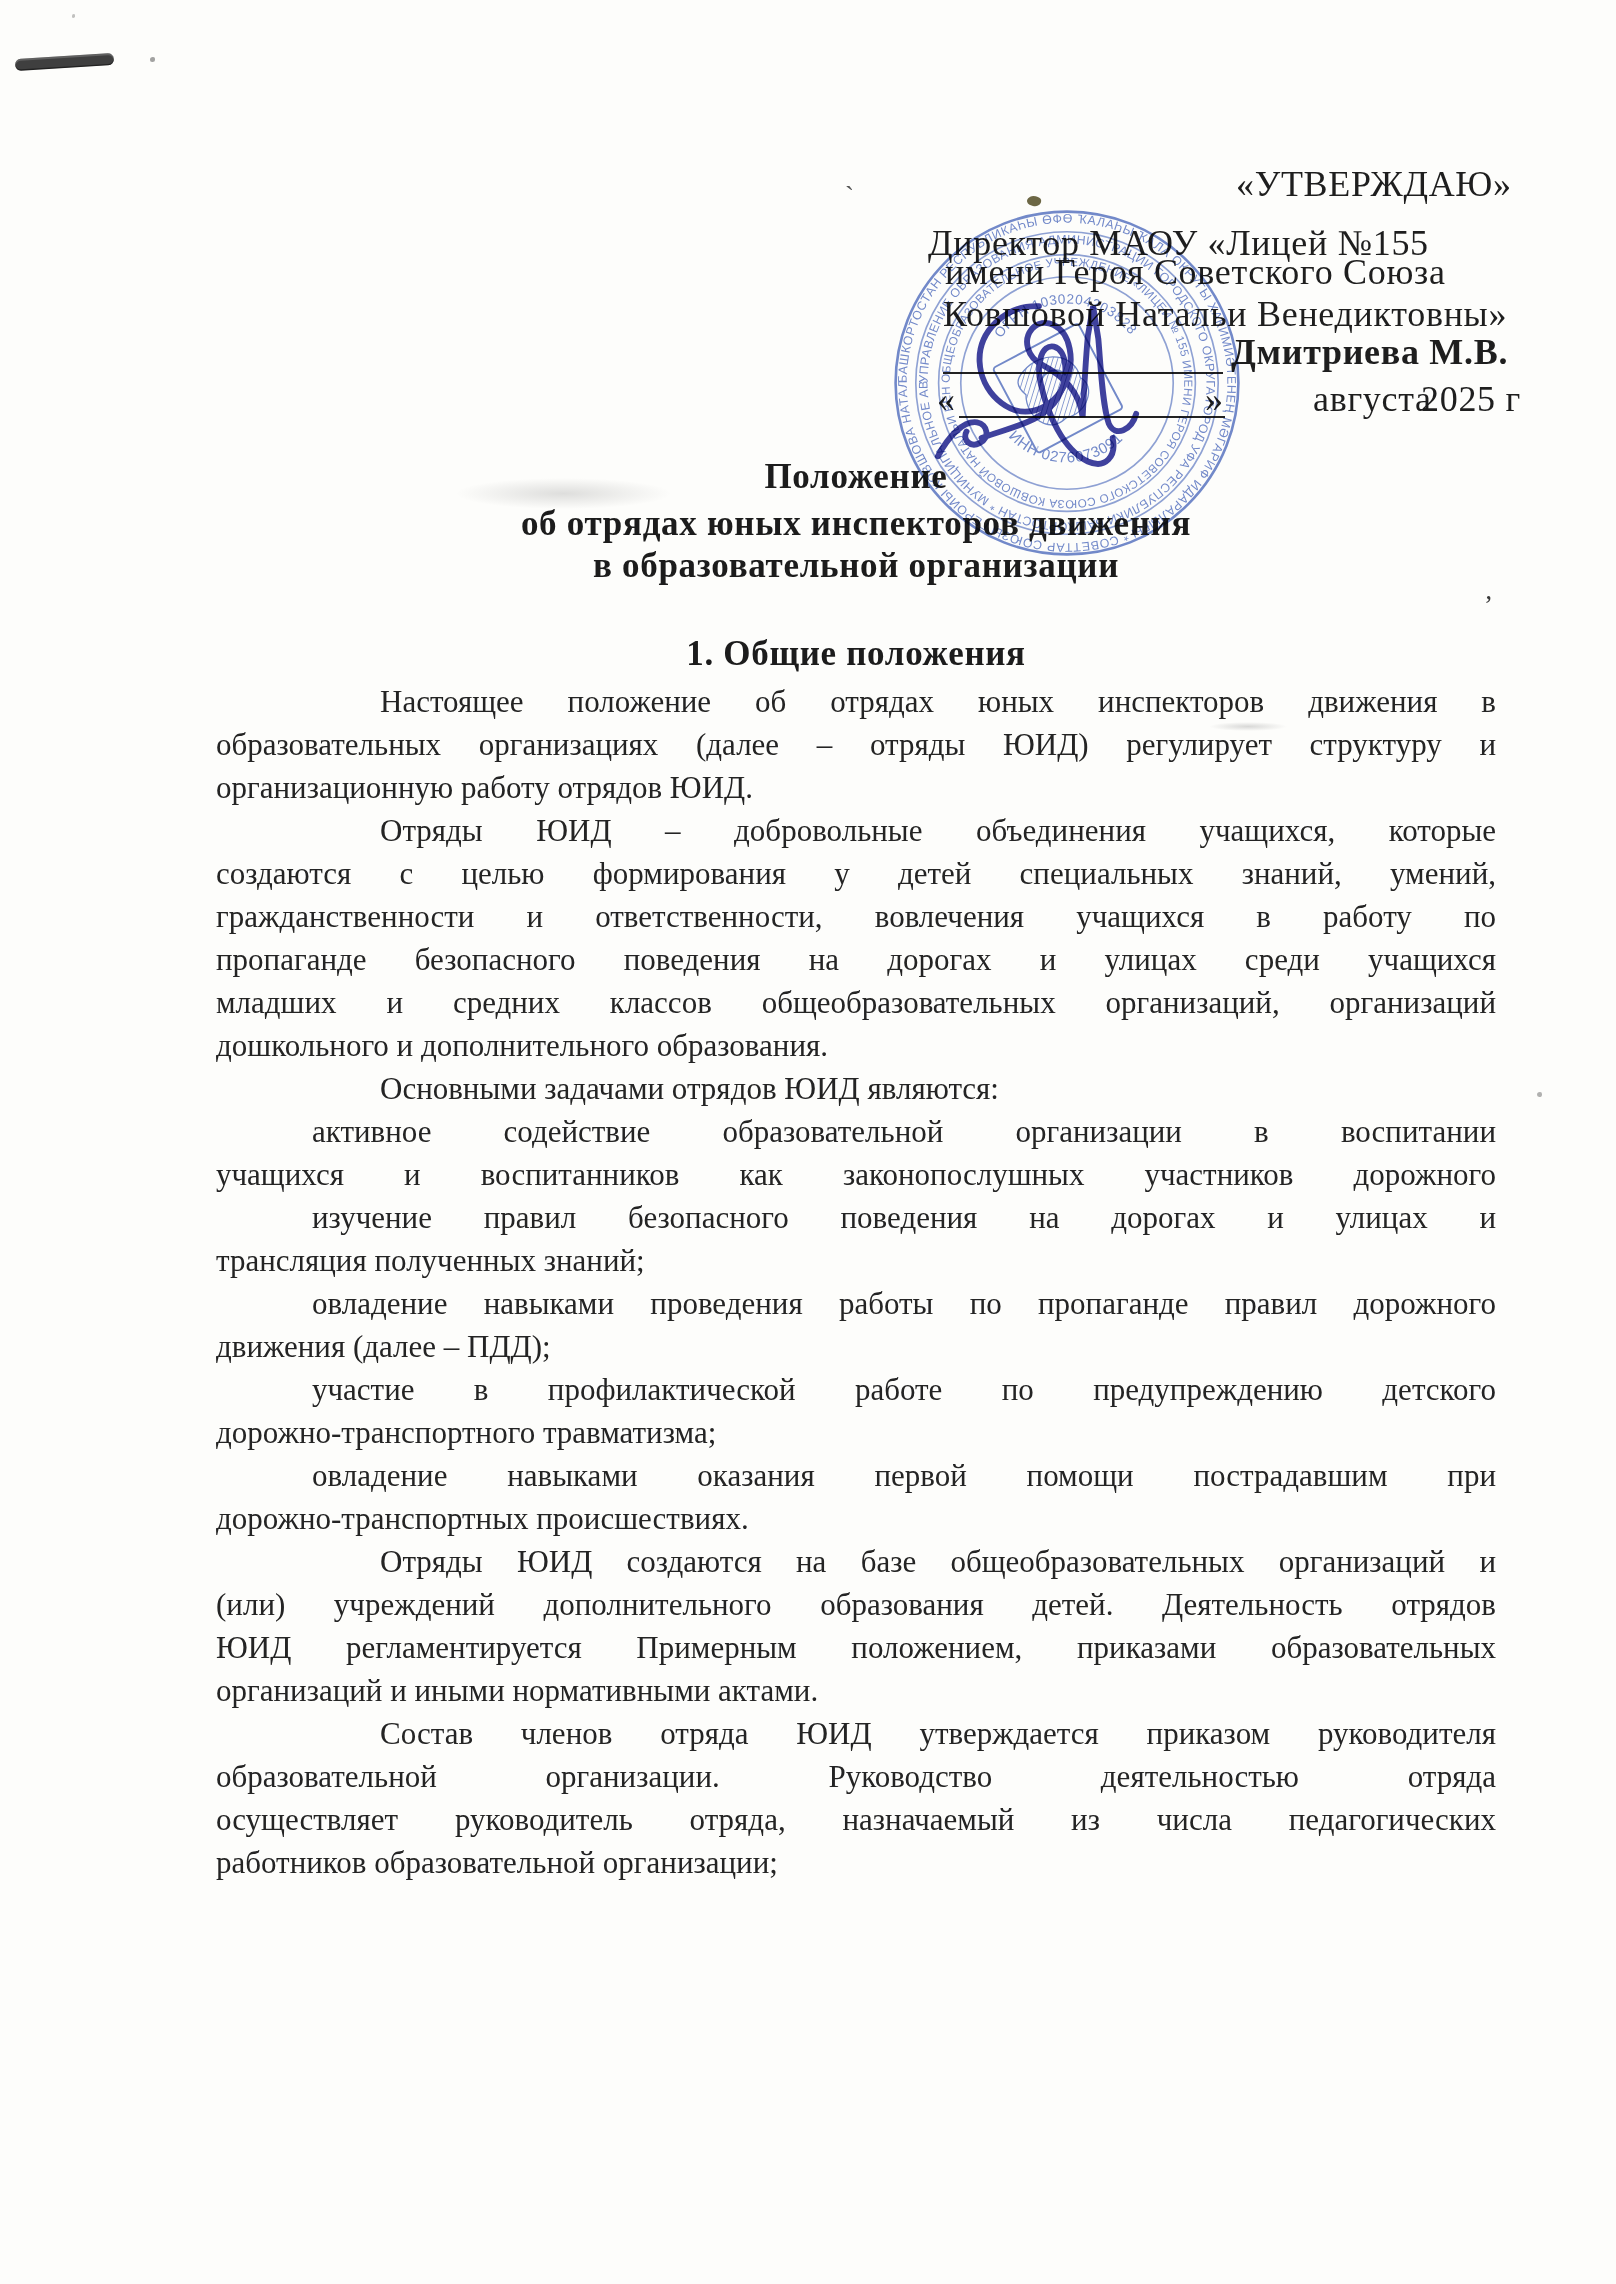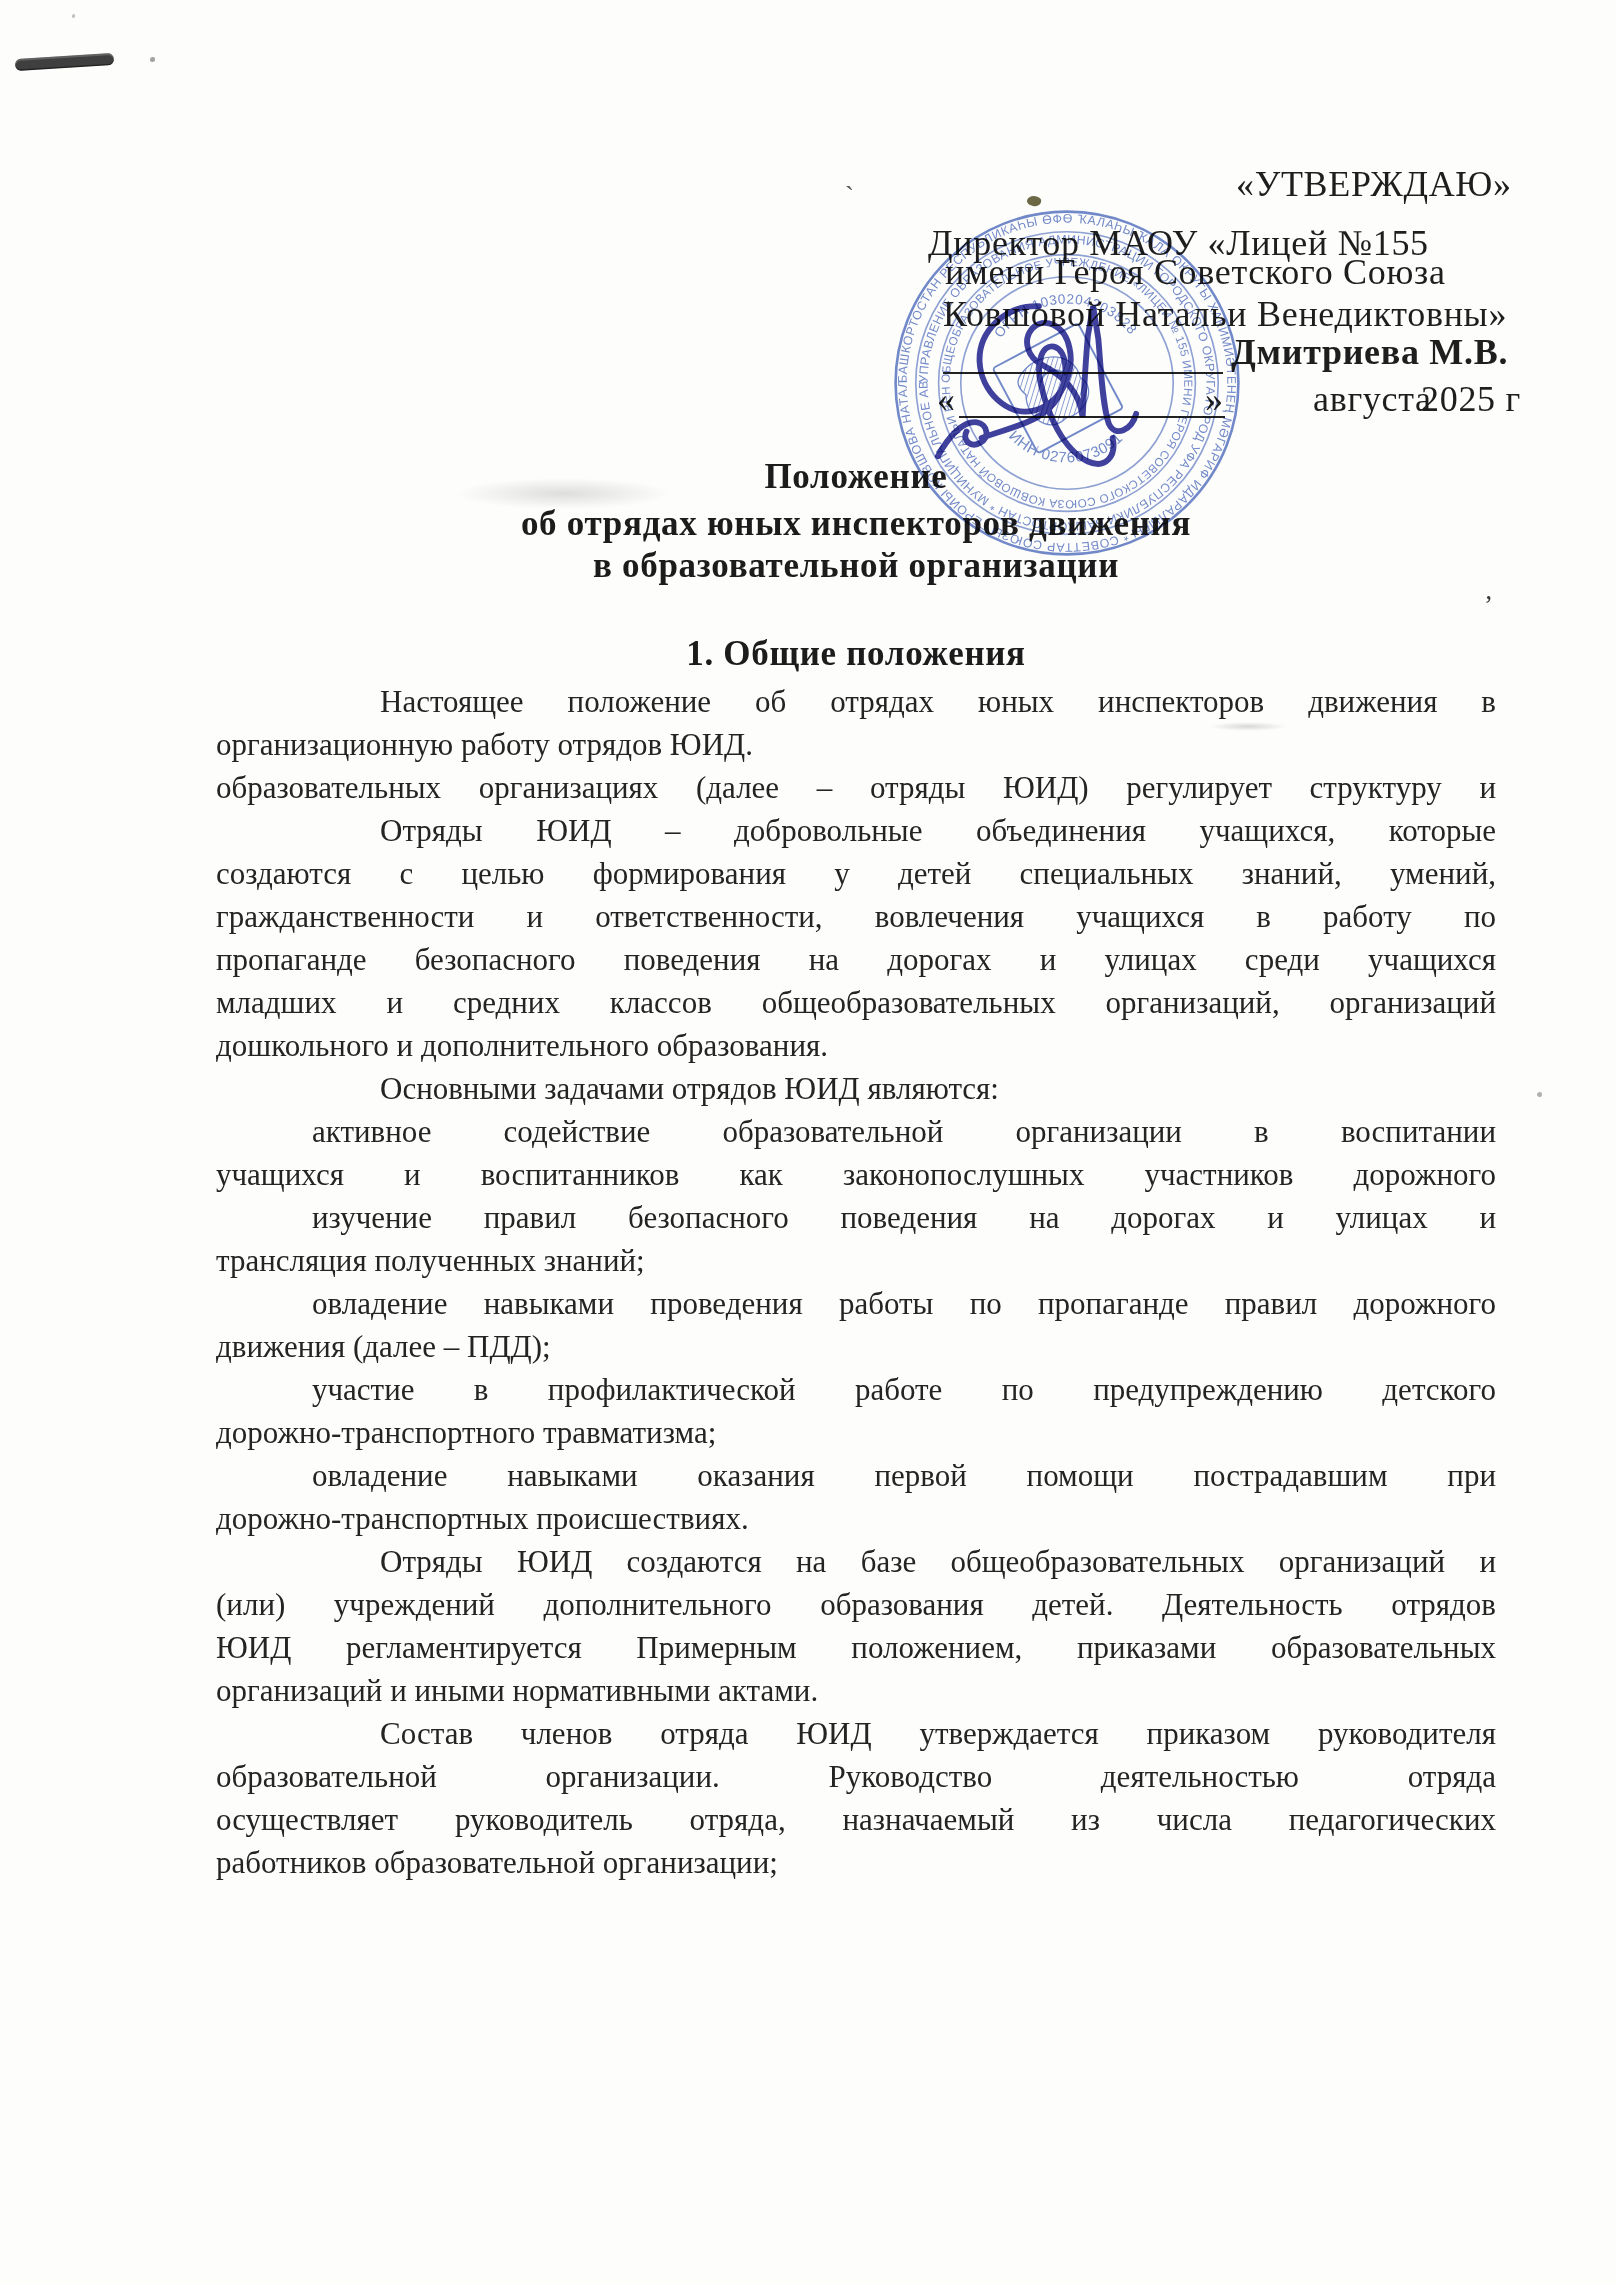--- a/index.html
+++ b/index.html
@@ -67,22 +67,22 @@
   <div class="hline" style="left:1421px;top:381px;">2025 г</div>
 
   <div class="cline" style="top:459px;">Положение</div>
   <div class="cline" style="top:506px;">об отрядах юных инспекторов движения</div>
   <div class="cline" style="top:548px;">в образовательной организации</div>
 
   <div class="cline" style="top:636px;">1. Общие положения</div>
 
   <div class="body-block" id="body-lines">
       <div class="bline indented first">Настоящее положение об отрядах юных инспекторов движения в</div>
+      <div class="bline indented">образовательных организациях (далее – отряды ЮИД) регулирует структуру и</div>
       <div class="bline indented end">организационную работу отрядов ЮИД.</div>
-      <div class="bline indented">образовательных организациях (далее – отряды ЮИД) регулирует структуру и</div>
       <div class="bline indented first">Отряды ЮИД – добровольные объединения учащихся, которые</div>
       <div class="bline indented">создаются с целью формирования у детей специальных знаний, умений,</div>
       <div class="bline indented">гражданственности и ответственности, вовлечения учащихся в работу по</div>
       <div class="bline indented">пропаганде безопасного поведения на дорогах и улицах среди учащихся</div>
       <div class="bline indented">младших и средних классов общеобразовательных организаций, организаций</div>
       <div class="bline indented end">дошкольного и дополнительного образования.</div>
       <div class="bline indented first end">Основными задачами отрядов ЮИД являются:</div>
       <div class="bline list first">активное содействие образовательной организации в воспитании</div>
       <div class="bline list">учащихся и воспитанников как законопослушных участников дорожного</div>
       <div class="bline list first">изучение правил безопасного поведения на дорогах и улицах и</div>

